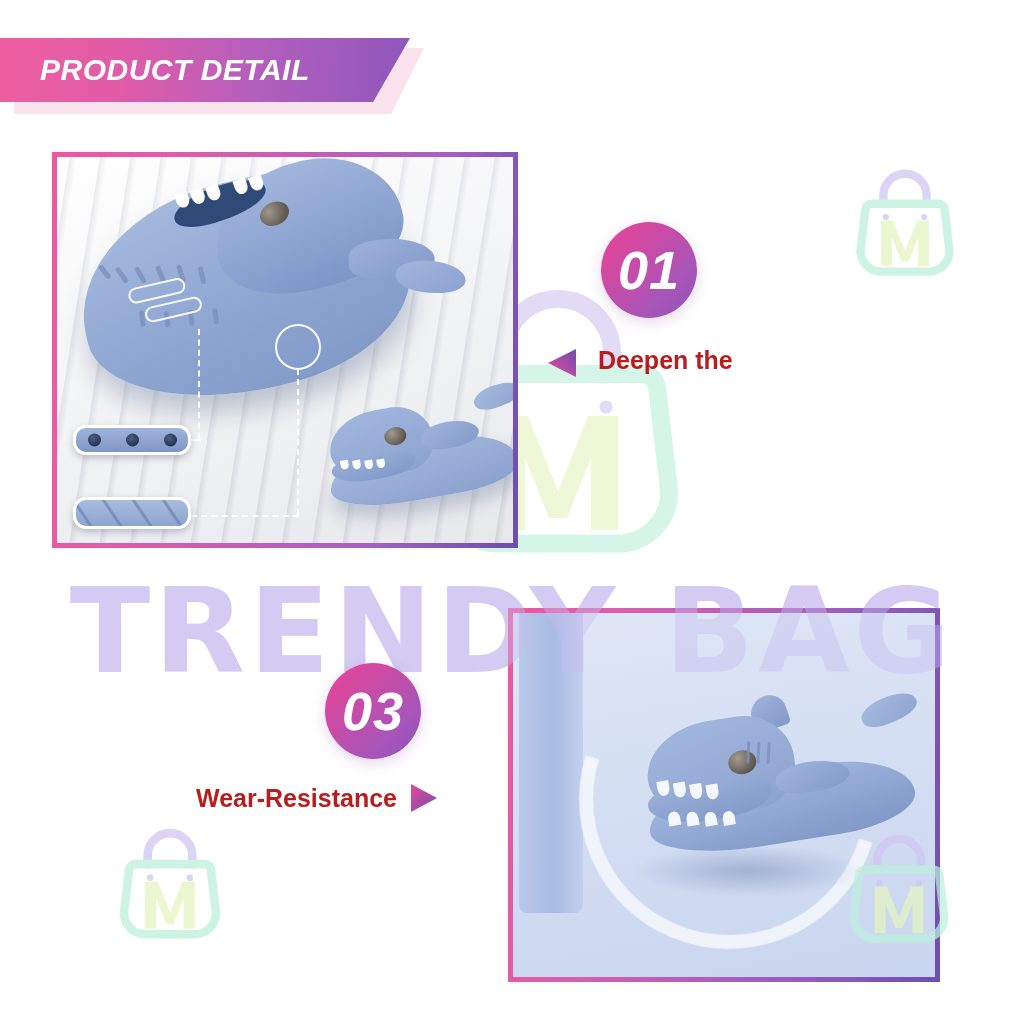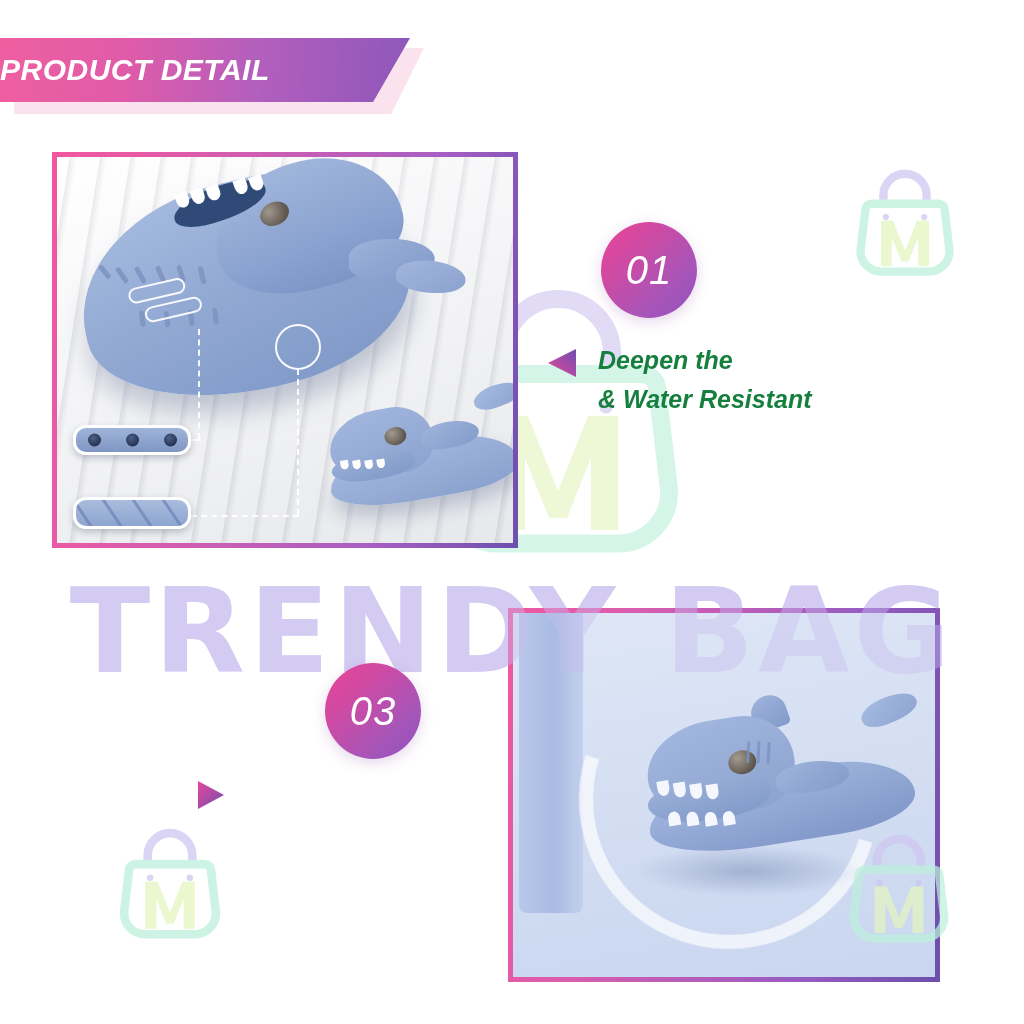--- a/index.html
+++ b/index.html
@@ -47,20 +47,21 @@
     background:linear-gradient(95deg,#ee5fa0 0%,#e15ba8 30%,#b35fbd 62%,#8e57ba 100%);
     clip-path: polygon(0 0, 100% 0, 91% 100%, 0 100%);
     display:flex; align-items:center;
   }
   .banner-title {
     color:#ffffff;
     font-size:30px;
     font-weight:bold;
     font-style:italic;
     letter-spacing:.5px;
+    padding-left:40px;
     white-space:nowrap;
   }
 
   
   .frame {
     position:absolute;
     padding:5px;
     z-index:4;
   }
   .frame.f1 {
@@ -282,31 +283,31 @@
 
   
   .badge {
     position:absolute; z-index:7;
     width:96px; height:96px; border-radius:50%;
     background:linear-gradient(135deg,#e9479b 0%,#d6489f 25%,#a855b8 70%,#8f52bc 100%);
     display:flex; align-items:center; justify-content:center;
     box-shadow:0 4px 14px rgba(140,70,160,.22);
   }
   .badge span {
-    color:#ffffff; font-size:40px; font-weight:normal; font-style:italic;
+    color:#ffffff; font-size:54px; font-weight:bold; font-style:italic;
     letter-spacing:1px;
   }
   .badge.b1 { left:601px; top:222px; }
   .badge.b2 { left:325px; top:663px; }
 
   
   .caption { position:absolute; z-index:7; }
   .caption .line {
-    font-size:25px; font-weight:bold; font-style:italic;
-    color:#15803d; line-height:1.55; white-space:nowrap;
+    font-size:25px; font-weight:bold; 
+    color:#b91c1c; line-height:1.55; white-space:nowrap;
   }
   .cap1 { left:598px; top:341px; }
   .cap2 { left:196px; top:779px; display:flex; align-items:center; gap:12px; }
 
   .zz { position:absolute; }
 </style>
 </head>
 <body>
 
 <div class="wm-layer">
@@ -478,28 +479,28 @@
   <svg class="zz" style="left:-52px; top:6px;" width="30" height="32" viewBox="0 0 30 32">
     <defs>
       <linearGradient id="gtl" x1="0" y1="1" x2="1" y2="0">
         <stop offset="0%" stop-color="#e8479b"></stop>
         <stop offset="100%" stop-color="#6f4fb0"></stop>
       </linearGradient>
     </defs>
     <path d="M30 2 L30 30 L2 16 Z" fill="url(#gtl)"></path>
   </svg>
   <div class="line">Deepen the</div>
-  <div class="line">&amp; Water Resistant</div>
 </div>
 
 <div class="badge b2">
   <span>03</span>
 </div>
 
 <div class="caption cap2">
+  <div class="line">Wear-Resistance</div>
   <svg width="30" height="32" viewBox="0 0 30 32">
     <defs>
       <linearGradient id="gtr" x1="0" y1="0" x2="1" y2="1">
         <stop offset="0%" stop-color="#e8479b"></stop>
         <stop offset="100%" stop-color="#6f4fb0"></stop>
       </linearGradient>
     </defs>
     <path d="M2 2 L2 30 L28 16 Z" fill="url(#gtr)"></path>
   </svg>
 </div>

